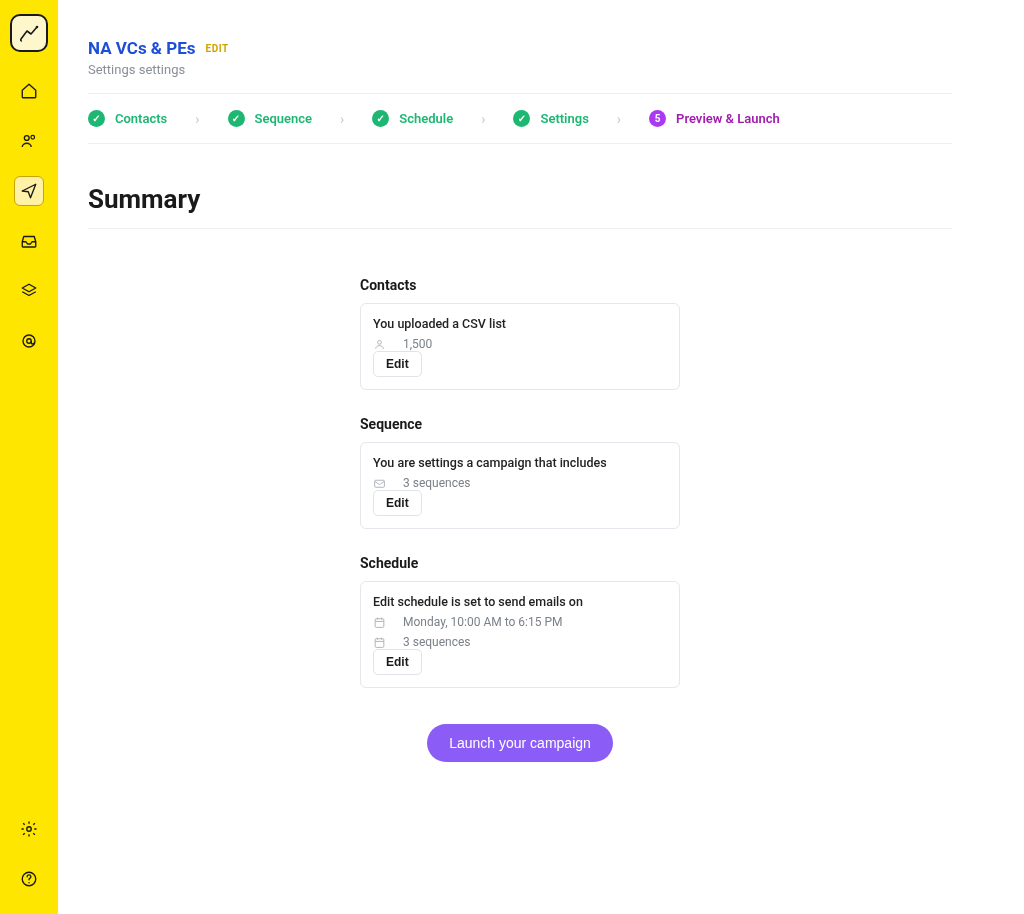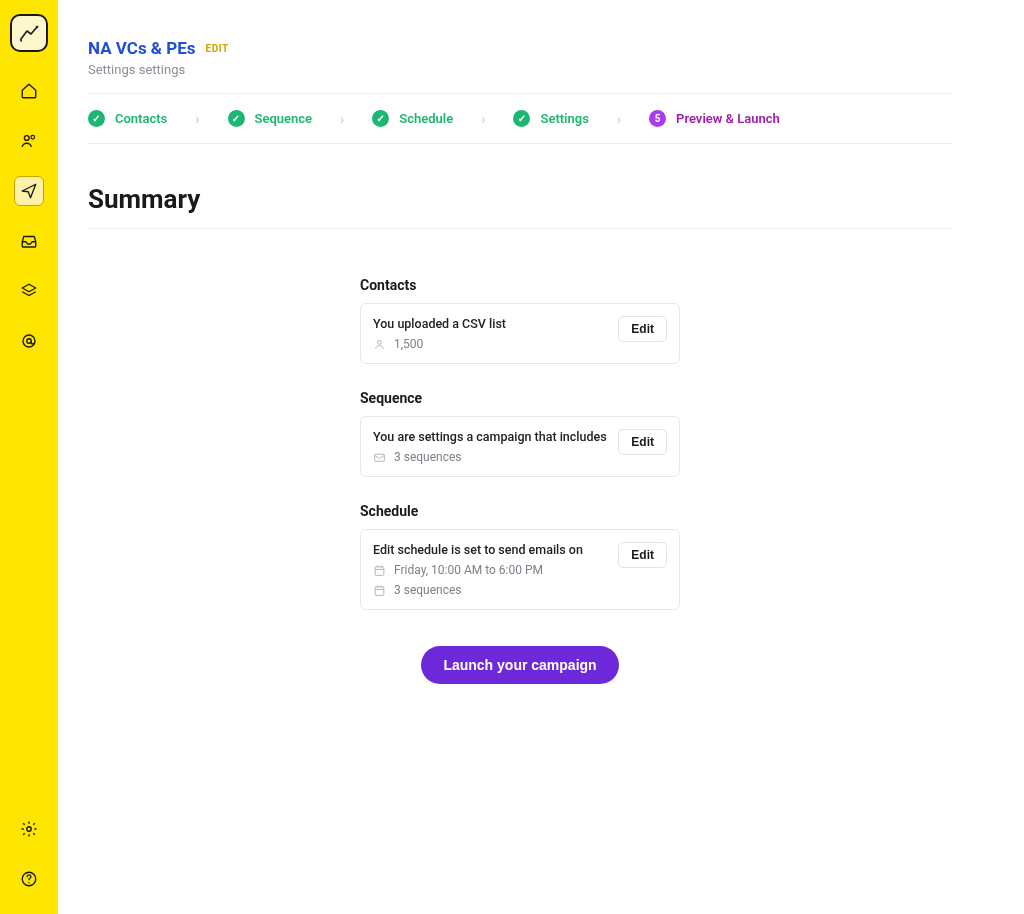--- a/index.html
+++ b/index.html
@@ -72,41 +72,42 @@
   .summary-h { font-size:26px; font-weight:700; margin-top:40px; }
   .summary-divider { border:0; border-top:1px solid #eceef1; margin-top:14px; }
   .blocks { width:320px; margin:48px auto 0 auto; }
   .block-title { font-size:14px; font-weight:700; margin-bottom:10px; }
   .card {
     border:1px solid #e4e7ec;
     border-radius:6px;
     padding:12px 12px;
     display:flex; justify-content:space-between; align-items:flex-start;
     margin-bottom:26px;
+    flex-direction:column;
   }
   .card-text { font-size:12.5px; color:#222; font-weight:500; }
-  .card-sub { display:flex; align-items:center; gap:8px; margin-top:6px; font-size:12px; color:#7b818a; }
+  .card-sub { display:flex; align-items:center; gap:17px; margin-top:6px; font-size:12px; color:#7b818a; }
   .card-sub svg { opacity:0.6; }
   .edit-btn {
     border:1px solid #e0e3e8;
     background:#fff;
     border-radius:5px;
     font-size:12px; font-weight:600;
     padding:5px 12px;
     cursor:pointer;
     color:#1a1a1a;
   }
   .launch-wrap { text-align:center; margin-top:36px; }
   .launch-btn {
-    background:#6d28d9;
+    background:#8b5cf6;
     color:#fff;
     border:0;
     border-radius:22px;
     padding:11px 22px;
-    font-size:14px; font-weight:700;
+    font-size:14px; font-weight:400;
     cursor:pointer;
   }
 </style>
 </head>
 <body>
 
 <div class="sidebar">
   <div class="logo">
     <svg width="24" height="24" viewBox="0 0 24 24">
       <path d="M4 18 L10 10 L14 13 L20 6" stroke="#1a1a1a" stroke-width="1.6" fill="none" stroke-linecap="round" stroke-linejoin="round"></path>
@@ -242,21 +243,21 @@
 
     <div class="block-title">Schedule</div>
     <div class="card" style="margin-bottom:0;">
       <div>
         <div class="card-text">Edit schedule is set to send emails on</div>
         <div class="card-sub">
           <svg width="13" height="13" viewBox="0 0 24 24">
               <rect x="4" y="5" width="16" height="16" rx="2" stroke="#7b818a" stroke-width="1.8" fill="none"></rect>
               <path d="M4 10h16M8 3v4M16 3v4" stroke="#7b818a" stroke-width="1.8"></path>
             </svg>
-          <span>Friday, 10:00 AM to 6:00 PM</span>
+          <span>Monday, 10:00 AM to 6:15 PM</span>
         </div>
         <div class="card-sub">
           <svg width="13" height="13" viewBox="0 0 24 24">
               <rect x="4" y="5" width="16" height="16" rx="2" stroke="#7b818a" stroke-width="1.8" fill="none"></rect>
               <path d="M4 10h16M8 3v4M16 3v4" stroke="#7b818a" stroke-width="1.8"></path>
             </svg>
           <span>3 sequences</span>
         </div>
       </div>
       <button class="edit-btn">Edit</button>

